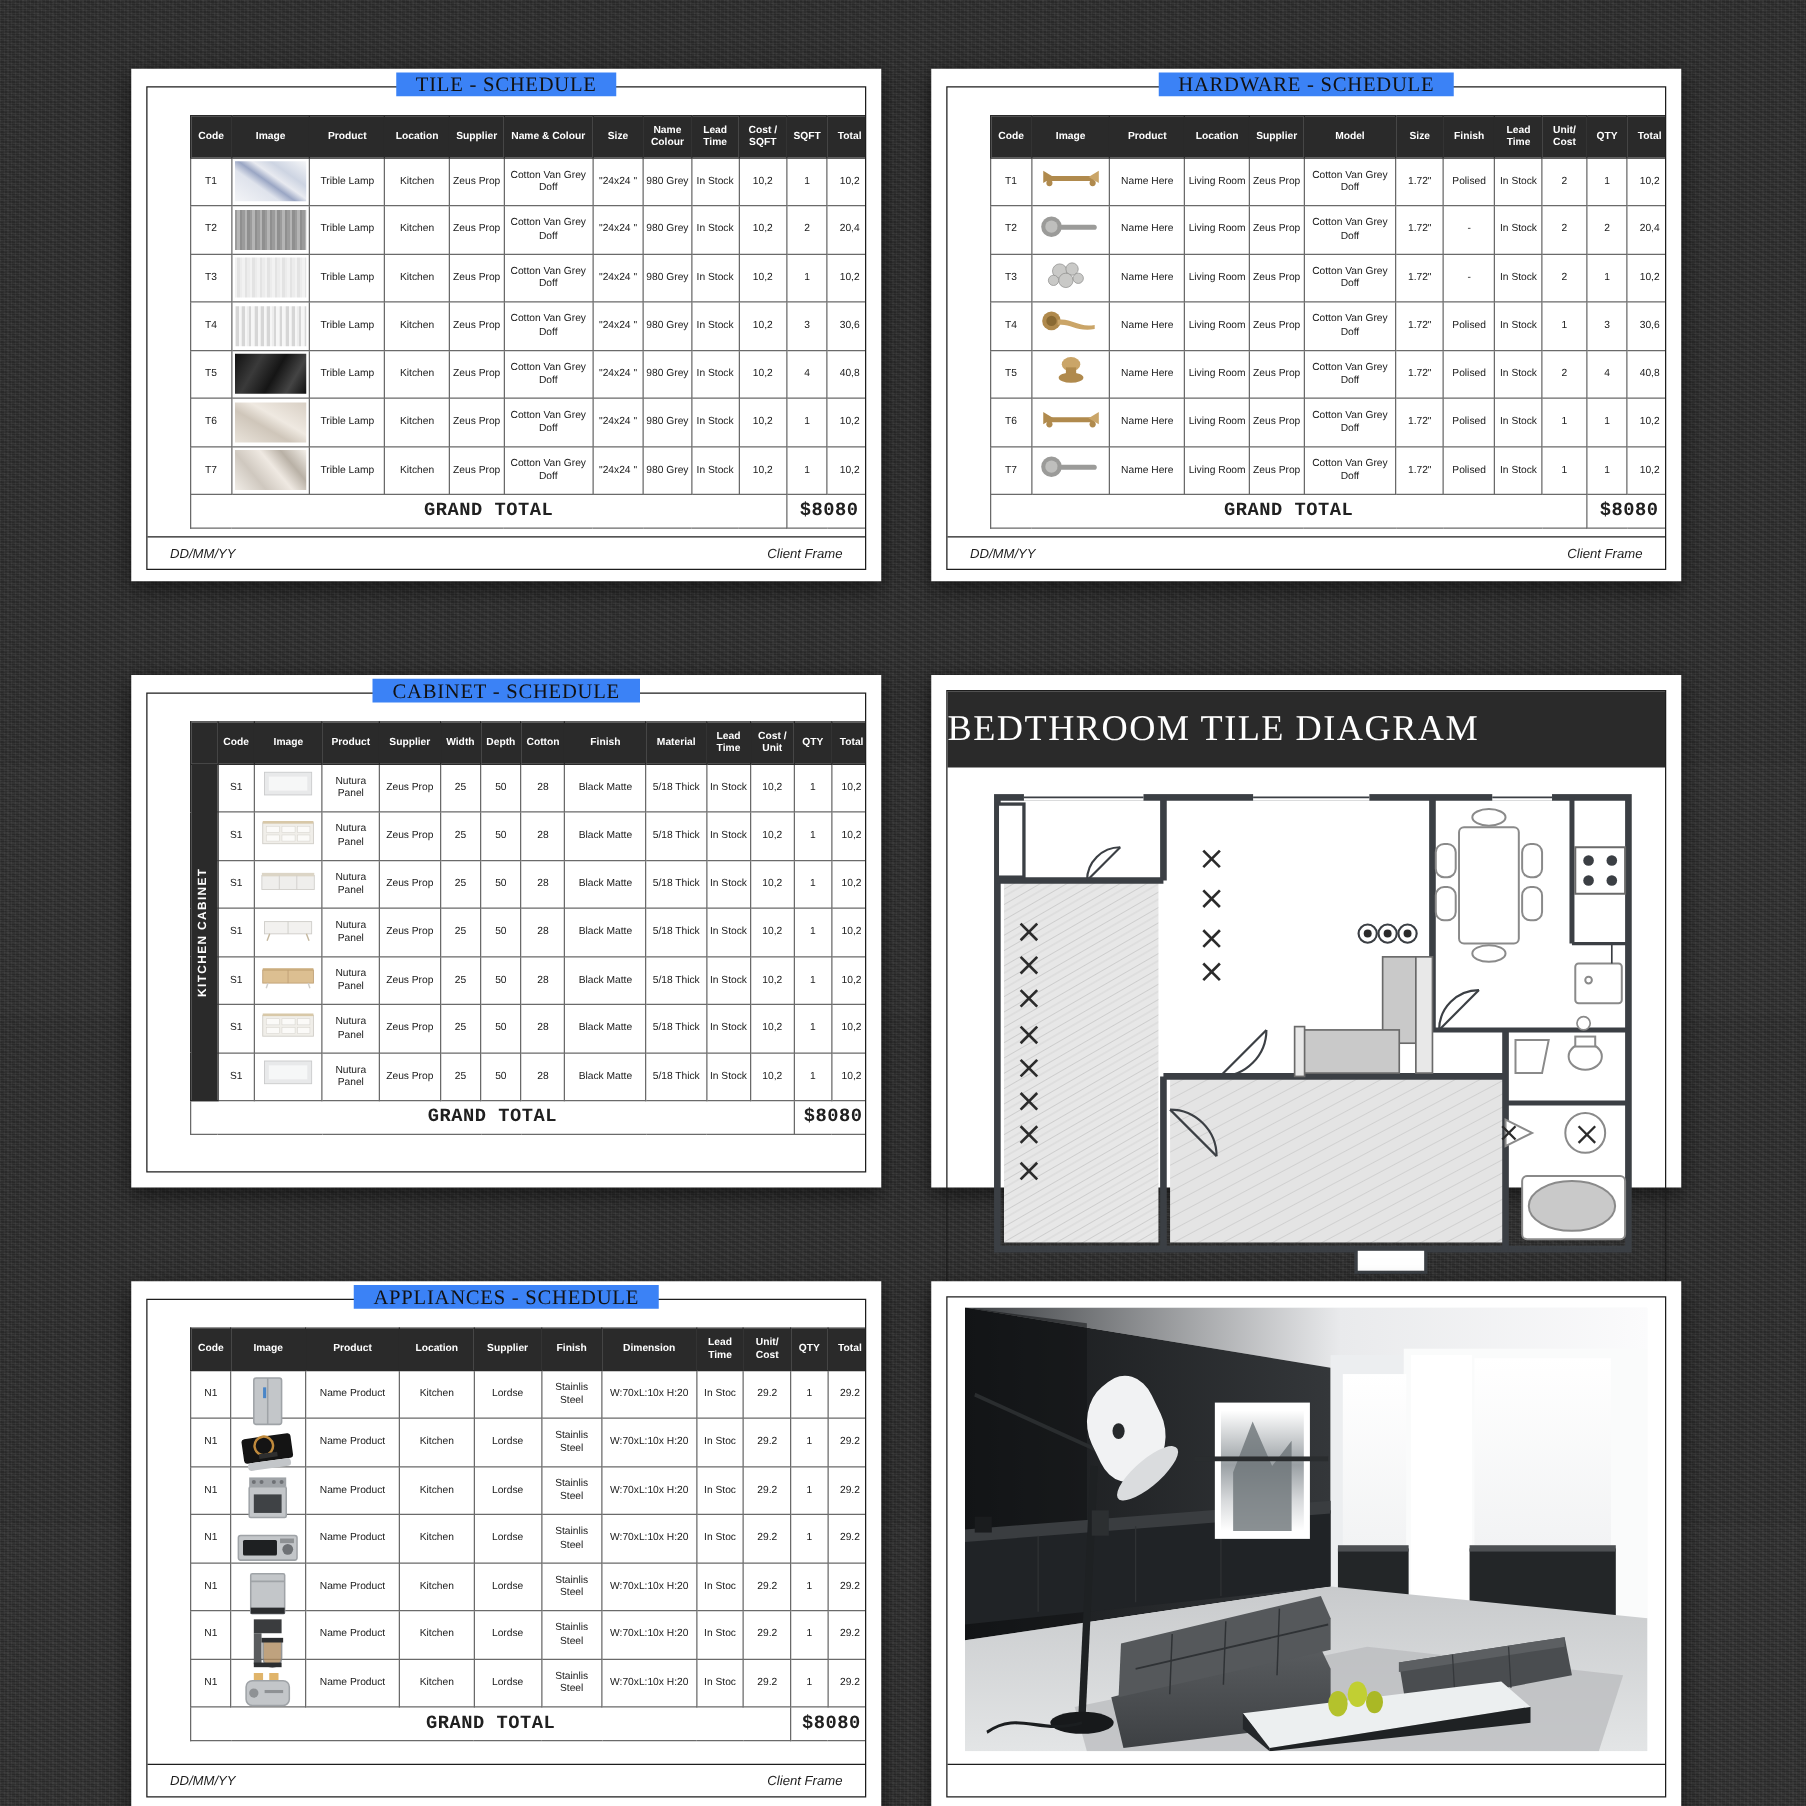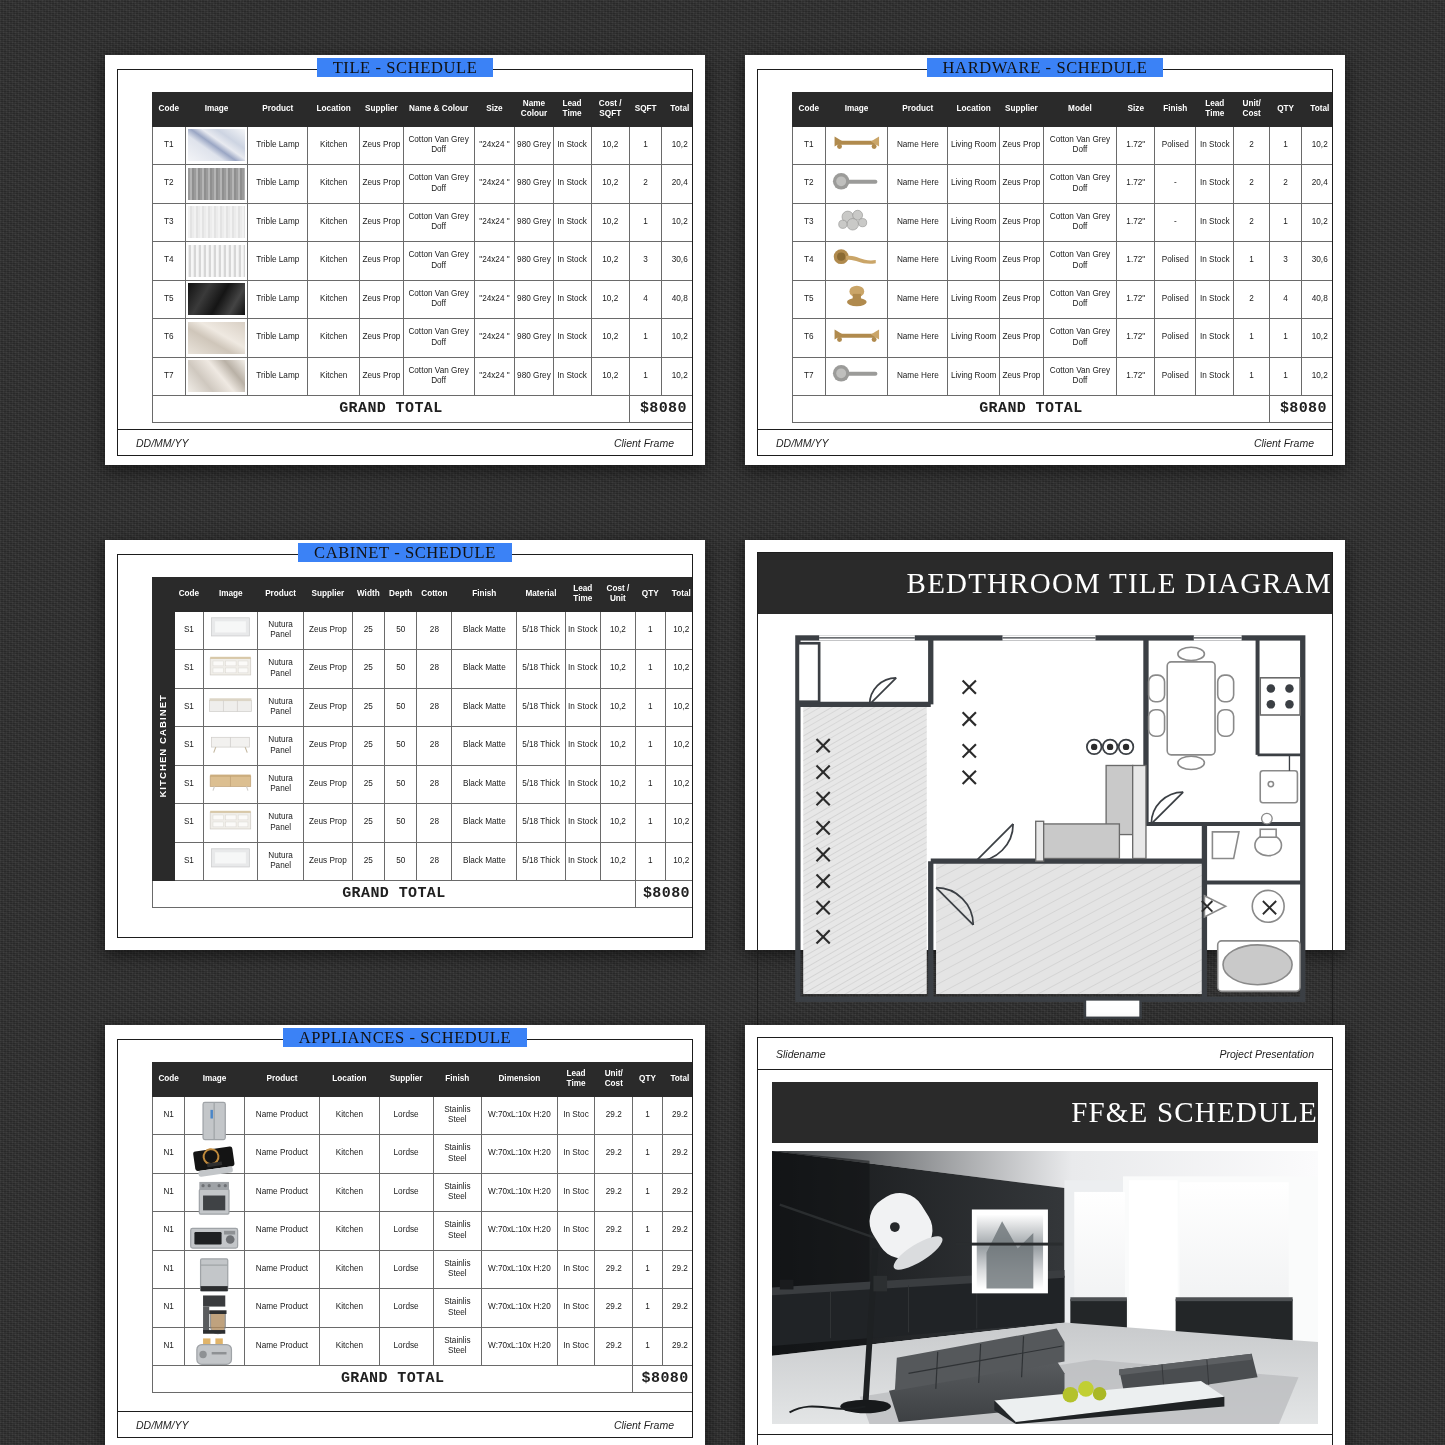--- a/index.html
+++ b/index.html
@@ -138,21 +138,21 @@
     letter-spacing: 1.1px;
     white-space: nowrap;
     display: block;
     margin: 0 auto;
   }
 
   
   .banner {
     background: #2a2a2a;
     color: #fff;
-    text-align: right;
+    text-align: left;
     font-family: "Liberation Serif", serif;
     font-size: 29px;
     letter-spacing: 1.2px;
     padding: 14px 0;
     margin: 0 0 0 0;
   }
   .slidebar {
     display: flex; justify-content: space-between;
     font-style: italic; font-size: 10.5px; color: #1d1d1d;
     padding: 10px 18px 9px 18px;
@@ -1164,27 +1164,20 @@
       </div>
       <div class="footer">
         <span>DD/MM/YY</span>
         <span>Client Frame</span>
       </div>
     </div>
   </div>
 
   <div class="sheet plain">
     <div class="sheet-inner">
-      <div class="slidebar">
-        <span>Slidename</span>
-        <span>Project Presentation</span>
-      </div>
-      <div style="padding:12px 14px 0 14px">
-        <div class="banner">FF&amp;E SCHEDULE</div>
-      </div>
       <div class="photo-wrap" style="padding:8px 14px 10px 14px">
         <svg class="photo" viewBox="0 0 560 280" preserveAspectRatio="none">
           <defs>
             <linearGradient id="wallDark" x1="0" y1="0" x2="1" y2="0">
               <stop offset="0" stop-color="#16181a"></stop>
                 <stop offset="1" stop-color="#34373a"></stop>
             </linearGradient>
             <linearGradient id="ceil" x1="0" y1="0" x2="1" y2="0">
               <stop offset="0" stop-color="#3a3d40"></stop>
                 <stop offset=".55" stop-color="#e9eaec"></stop>

